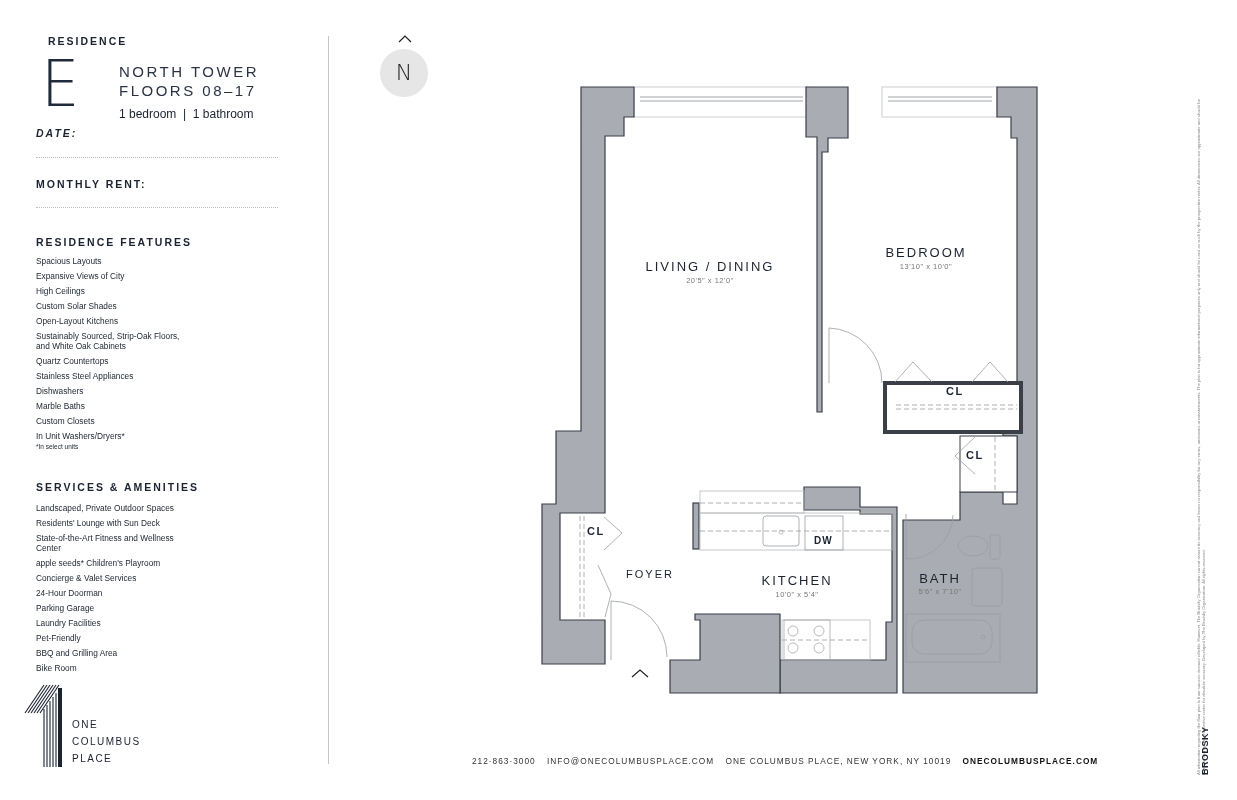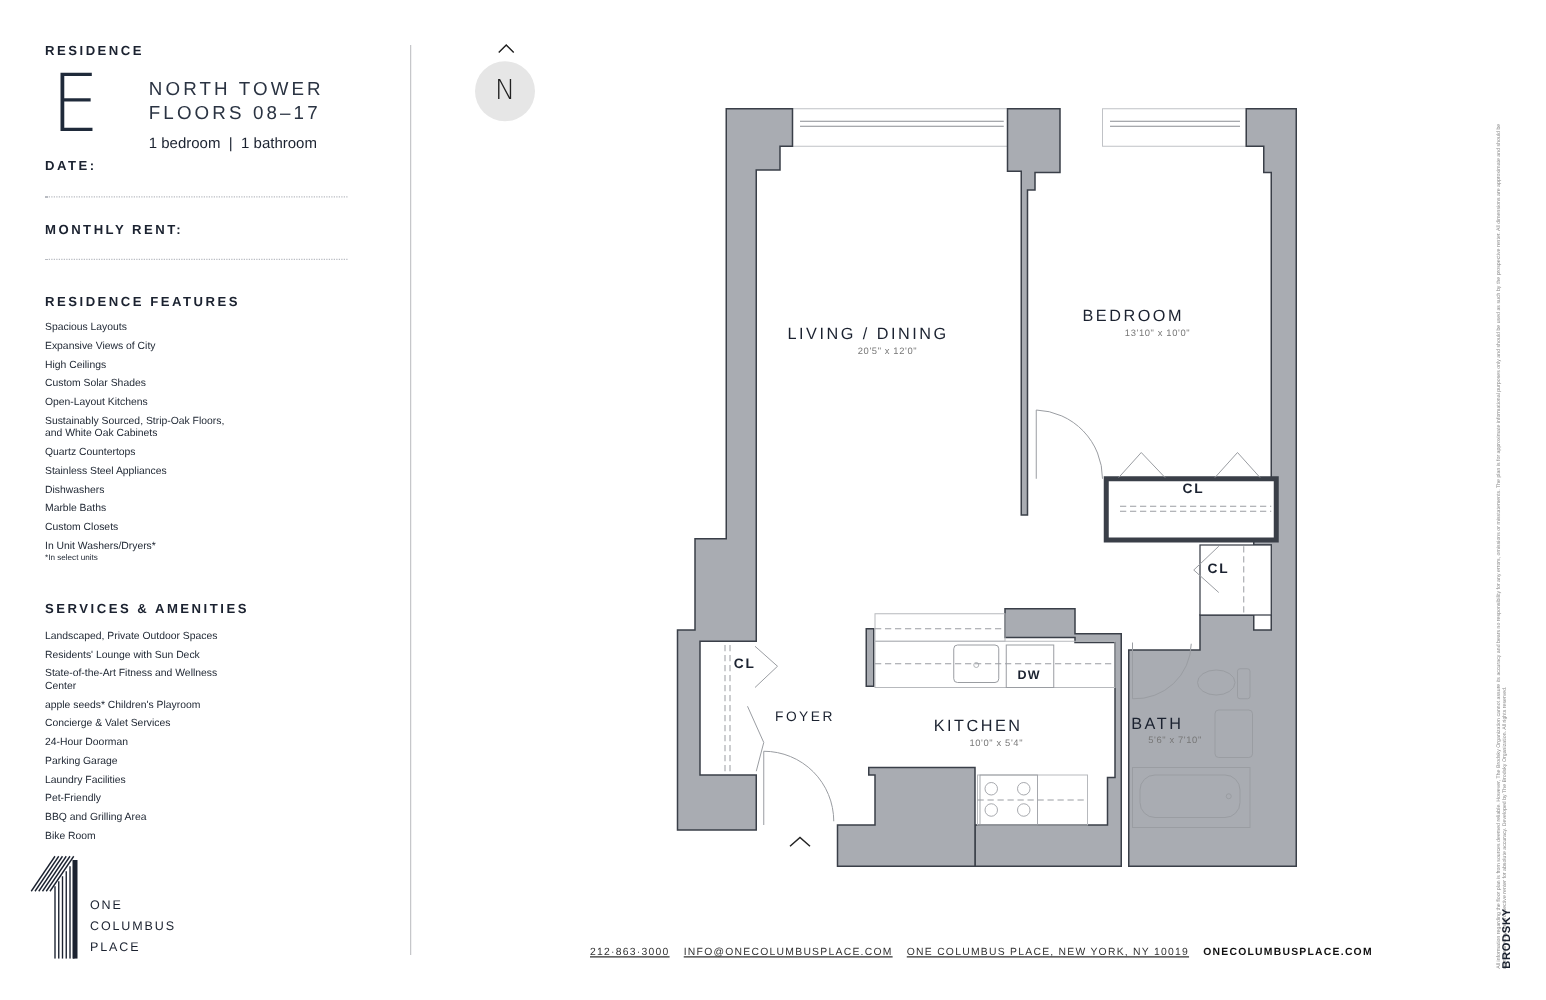--- a/index.html
+++ b/index.html
@@ -1,41 +1,41 @@
 <!DOCTYPE html>
 <html><head>
 <meta charset="utf-8">
 <style>
   html, body { margin: 0; padding: 0; background: #ffffff; }
   body { width: 1237px; height: 800px; position: relative; overflow: hidden;
          font-family: "Liberation Sans", sans-serif; color: #1b2230; }
   .abs { position: absolute; }
   .caps { text-transform: uppercase; letter-spacing: 2px; font-weight: bold; font-size: 10.5px; color: #1b2230; }
-  .label-residence { left: 36px; top: 35px; }
+  .label-residence { left: 48px; top: 35px; }
   .big-letter { left: 40px; top: 52px; font-size: 64px; font-weight: 300; line-height: 1; color: #1f2a3a; font-family: "DejaVu Sans", sans-serif; transform: scaleX(0.95); }
   .tower-lines { left: 119px; top: 62px; font-size: 15px; letter-spacing: 2.5px; color: #2a3342; line-height: 19px; font-weight: 300; }
   .bedbath { left: 119px; top: 107px; font-size: 12px; color: #1b2230; }
-  .label-date { left: 36px; top: 127px; }
+  .label-date { left: 36px; top: 127px; font-style: italic; }
   .dotline { position: absolute; height: 0; border-top: 1px dotted #b9bcc2; }
   .label-rent { left: 36px; top: 178px; text-align: center; }
   .sec-title { left: 36px; }
   .list { left: 36px; font-size: 8.3px; color: #222a36; line-height: 10px; }
   .list .li { margin-bottom: 5px; }
   .list .note { font-size: 6.5px; }
   .divider-v { left: 328px; top: 36px; width: 1px; height: 728px; background: #c6c7ca; }
   .compass-chev { left: 397px; top: 34px; }
   .compass { left: 380px; top: 49px; width: 48px; height: 48px; border-radius: 50%; background: #e6e6e6; text-align: center; line-height: 48px; font-size: 22px; color: #222; font-weight: 300; font-family: "DejaVu Sans", sans-serif; }
   .footer { left: 472px; top: 756px; font-size: 8.3px; letter-spacing: 1px; color: #333; white-space: nowrap; }
   .footer b { color: #111; letter-spacing: 1px; }
-  .footer span { margin-right: 8px; text-decoration: underline; }
+  .footer span { margin-right: 8px; }
   .logo-text { left: 72px; top: 716px; font-size: 10px; letter-spacing: 1.5px; line-height: 17px; color: #1b2230; }
   .vert-wrap { left: 1190px; top: 95px; width: 40px; height: 680px; }
   .vert-disclaimer { position: absolute; left: 0; top: 0; width: 680px; height: 20px; transform-origin: 0 0; transform: translate(6px, 680px) rotate(-90deg); font-size: 4.2px; color: #888; line-height: 5px; }
   .brodsky { position: absolute; left: 10px; top: 620px; width: 60px; transform-origin: 0 0; transform: translate(0px, 60px) rotate(-90deg); font-weight: bold; font-size: 9px; letter-spacing: 0.5px; color: #1b2230; }
-  .room-label { position: absolute; font-size: 13px; letter-spacing: 2px; color: #1b2230; text-align: left; white-space: nowrap; }
+  .room-label { position: absolute; font-size: 13px; letter-spacing: 2px; color: #1b2230; text-align: center; white-space: nowrap; }
   .room-dim { position: absolute; font-size: 7.5px; color: #777; text-align: center; white-space: nowrap; letter-spacing: 0.5px; }
   .small-label { position: absolute; font-size: 11px; letter-spacing: 1.5px; color: #1b2230; font-weight: bold; }
 </style>
 </head>
 <body>
 
 <div class="abs caps label-residence">RESIDENCE</div>
 <div class="abs big-letter">E</div>
 <div class="abs tower-lines">
   <div>NORTH TOWER</div>

